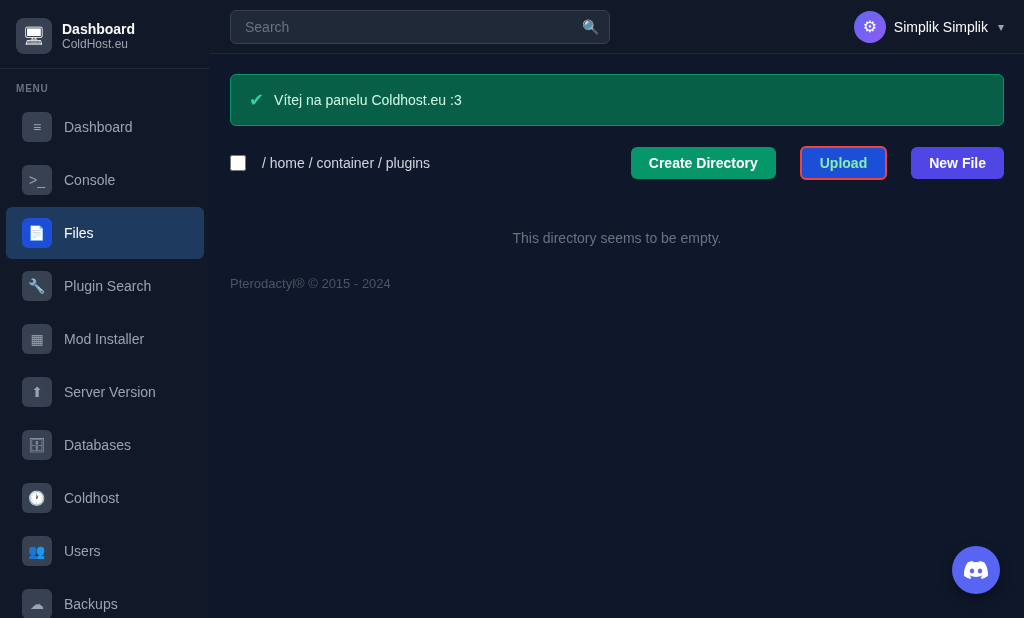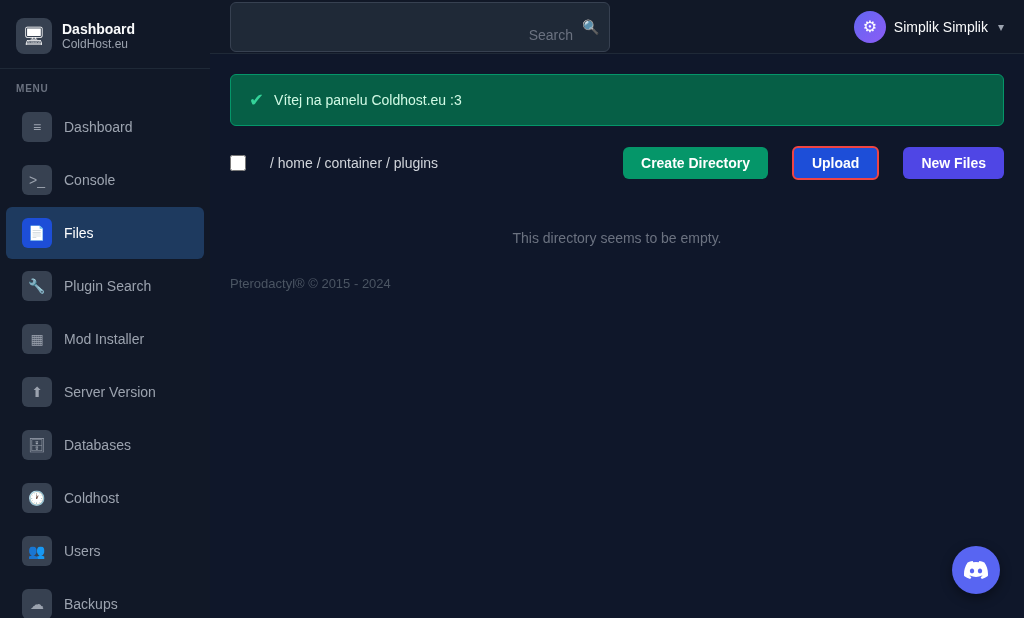--- a/index.html
+++ b/index.html
@@ -109,25 +109,24 @@
     .search-wrap {
       position: relative;
       flex: 1;
       max-width: 380px;
     }
     .search-input {
       width: 100%;
       background: #1f2937;
       border: 1px solid #374151;
       border-radius: 6px;
-      padding: 24px 36px 8px 14px;
+      padding: 8px 36px 8px 14px;
       color: #14b8a6;
       font-size: 14px;
       outline: none;
-      text-align: right;
     }
     .search-input::placeholder { color: #6b7280; }
     .search-icon-wrap {
       position: absolute;
       right: 10px;
       top: 50%;
       transform: translateY(-50%);
       color: #6b7280;
       font-size: 14px;
     }
@@ -177,21 +176,21 @@
     
     .fm-toolbar {
       display: flex;
       align-items: center;
       justify-content: space-between;
       margin-bottom: 10px;
     }
     .fm-path {
       display: flex;
       align-items: center;
-      gap: 24px;
+      gap: 16px;
       color: #d1d5db;
       font-size: 14px;
     }
     .fm-checkbox {
       width: 16px;
       height: 16px;
       border: 2px solid #6b7280;
       border-radius: 3px;
       background: transparent;
       flex-shrink: 0;
@@ -208,21 +207,21 @@
       border: none;
       border-radius: 6px;
       padding: 8px 18px;
       font-size: 14px;
       font-weight: 600;
       cursor: pointer;
       white-space: nowrap;
     }
     .btn-upload {
       background: #1d4ed8;
-      color: #ffffff;
+      color: #86efac;
       border: 2px solid #ef4444;
       border-radius: 6px;
       padding: 7px 18px;
       font-size: 14px;
       font-weight: 600;
       cursor: pointer;
     }
     .btn-new-file {
       background: #4f46e5;
       color: #fff;
@@ -354,21 +353,21 @@
     </div>
 
     <div class="fm-toolbar">
       <div class="fm-path">
         <input type="checkbox" class="fm-checkbox" style="">
         <span>/ home / container / plugins</span>
       </div>
       <div class="fm-actions">
         <button class="btn-create-dir">Create Directory</button>
         <button class="btn-upload">Upload</button>
-        <button class="btn-new-file">New Files</button>
+        <button class="btn-new-file">New File</button>
       </div>
     </div>
 
     <div class="empty-state">
       <span>This directory seems to be empty.</span>
     </div>
 
     <div class="footer-text">
       <span>Pterodactyl® © 2015 - 2024</span>
     </div>

